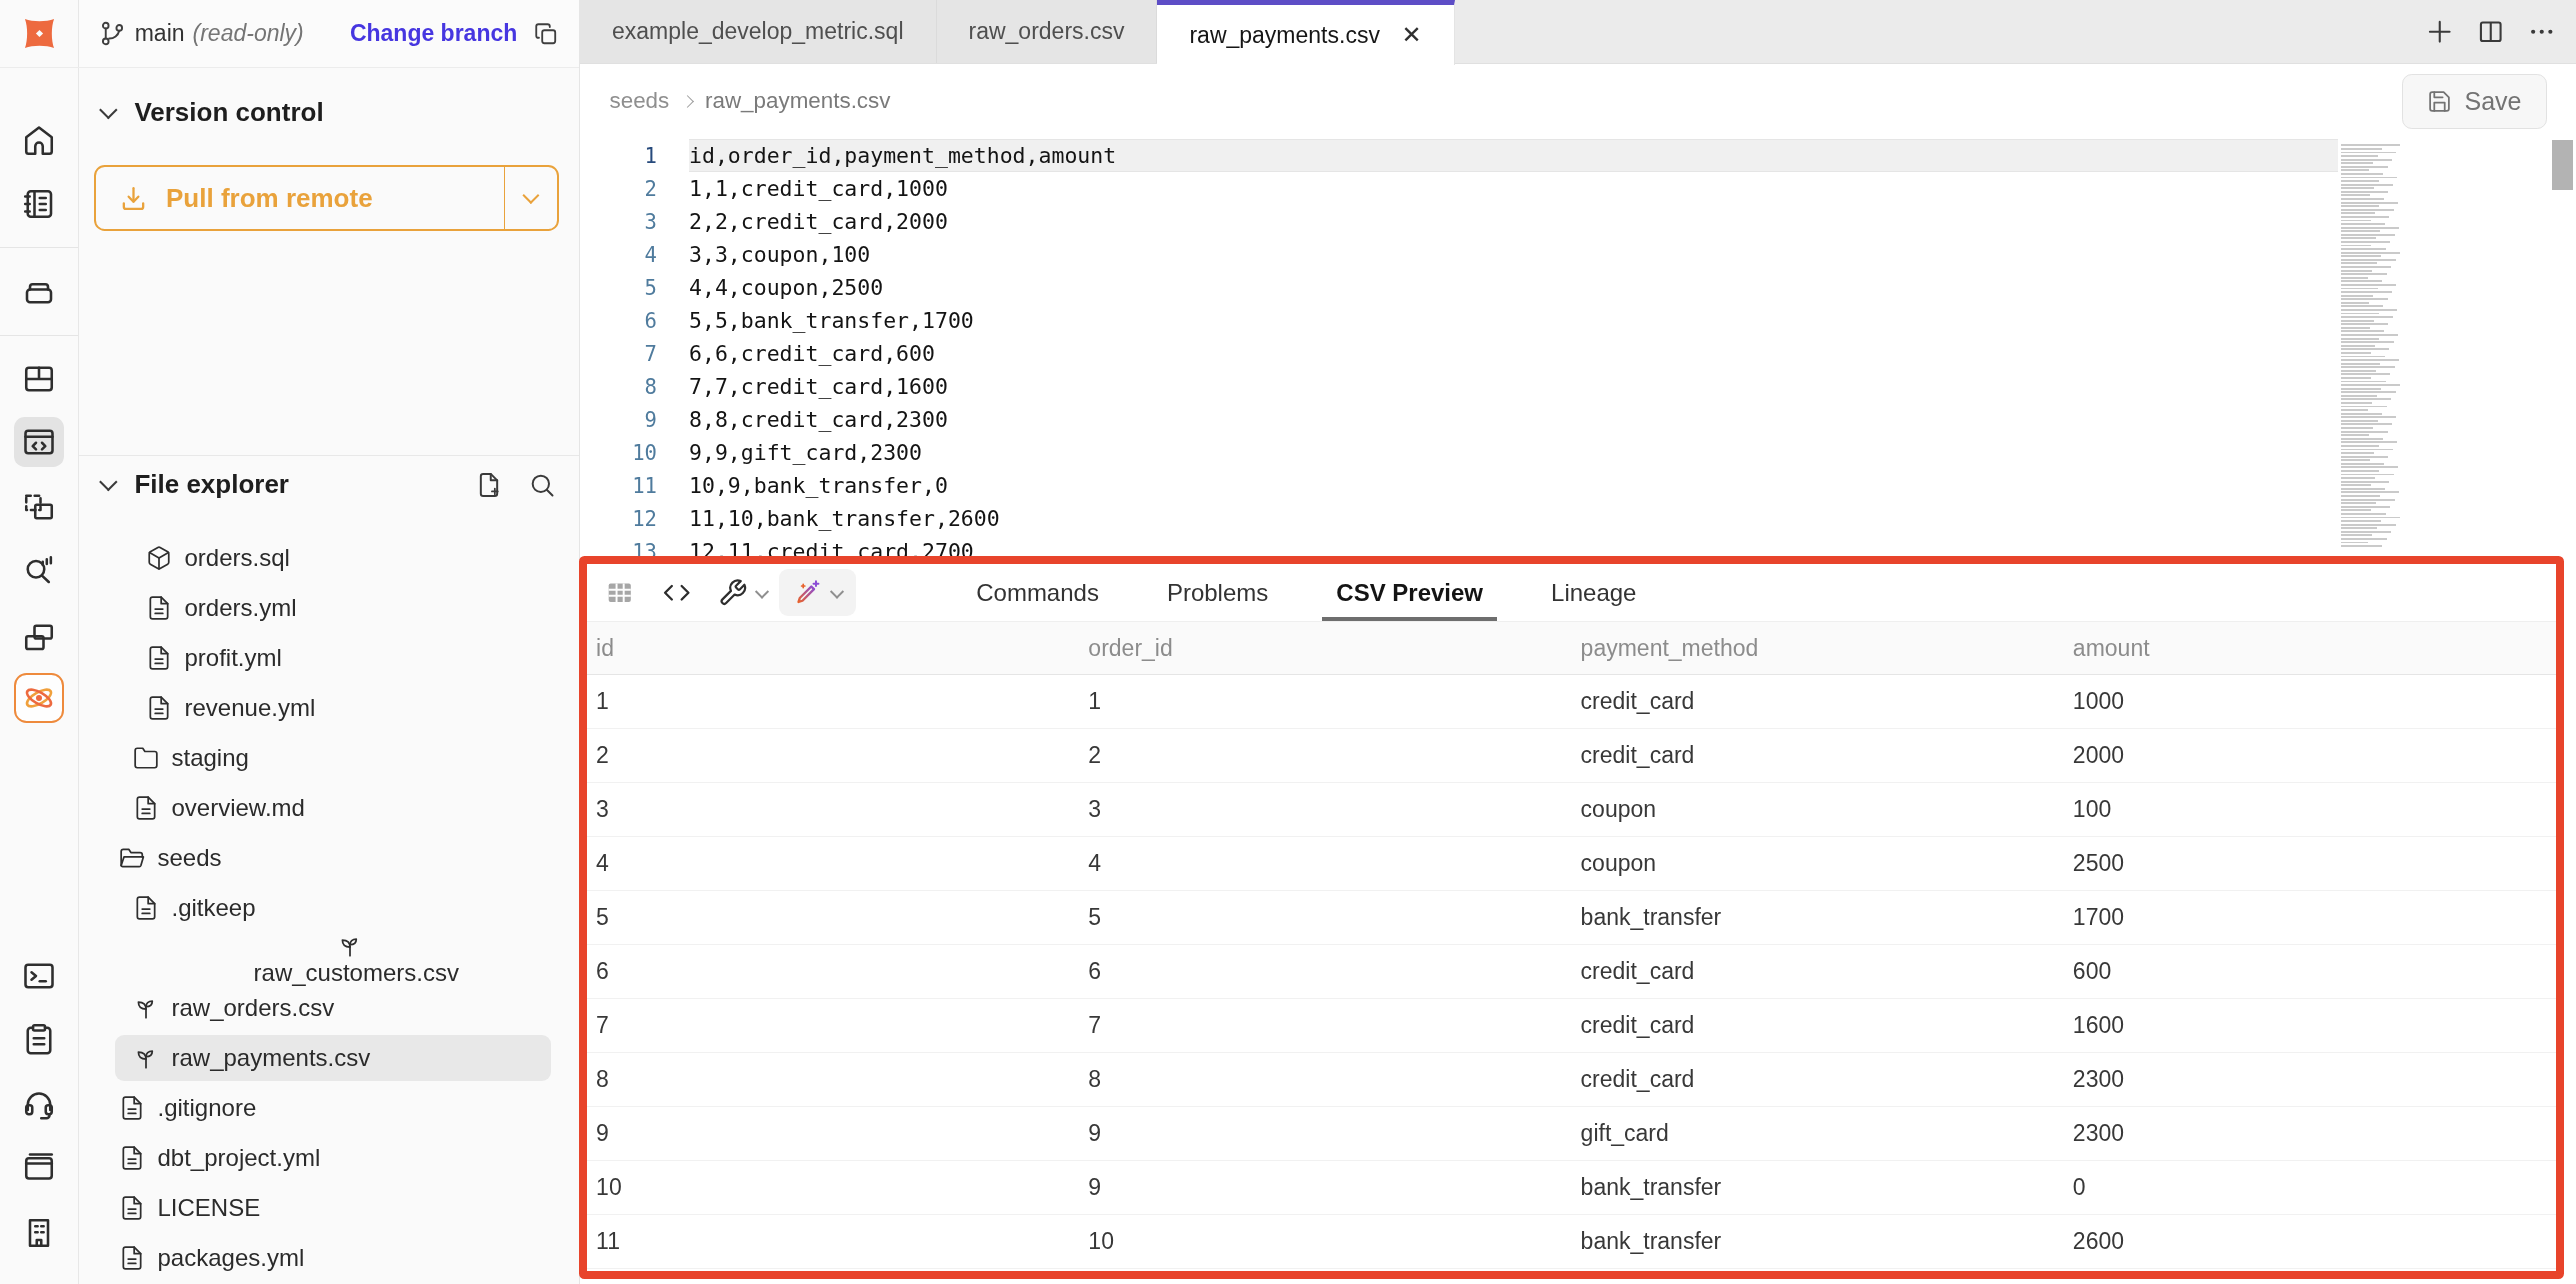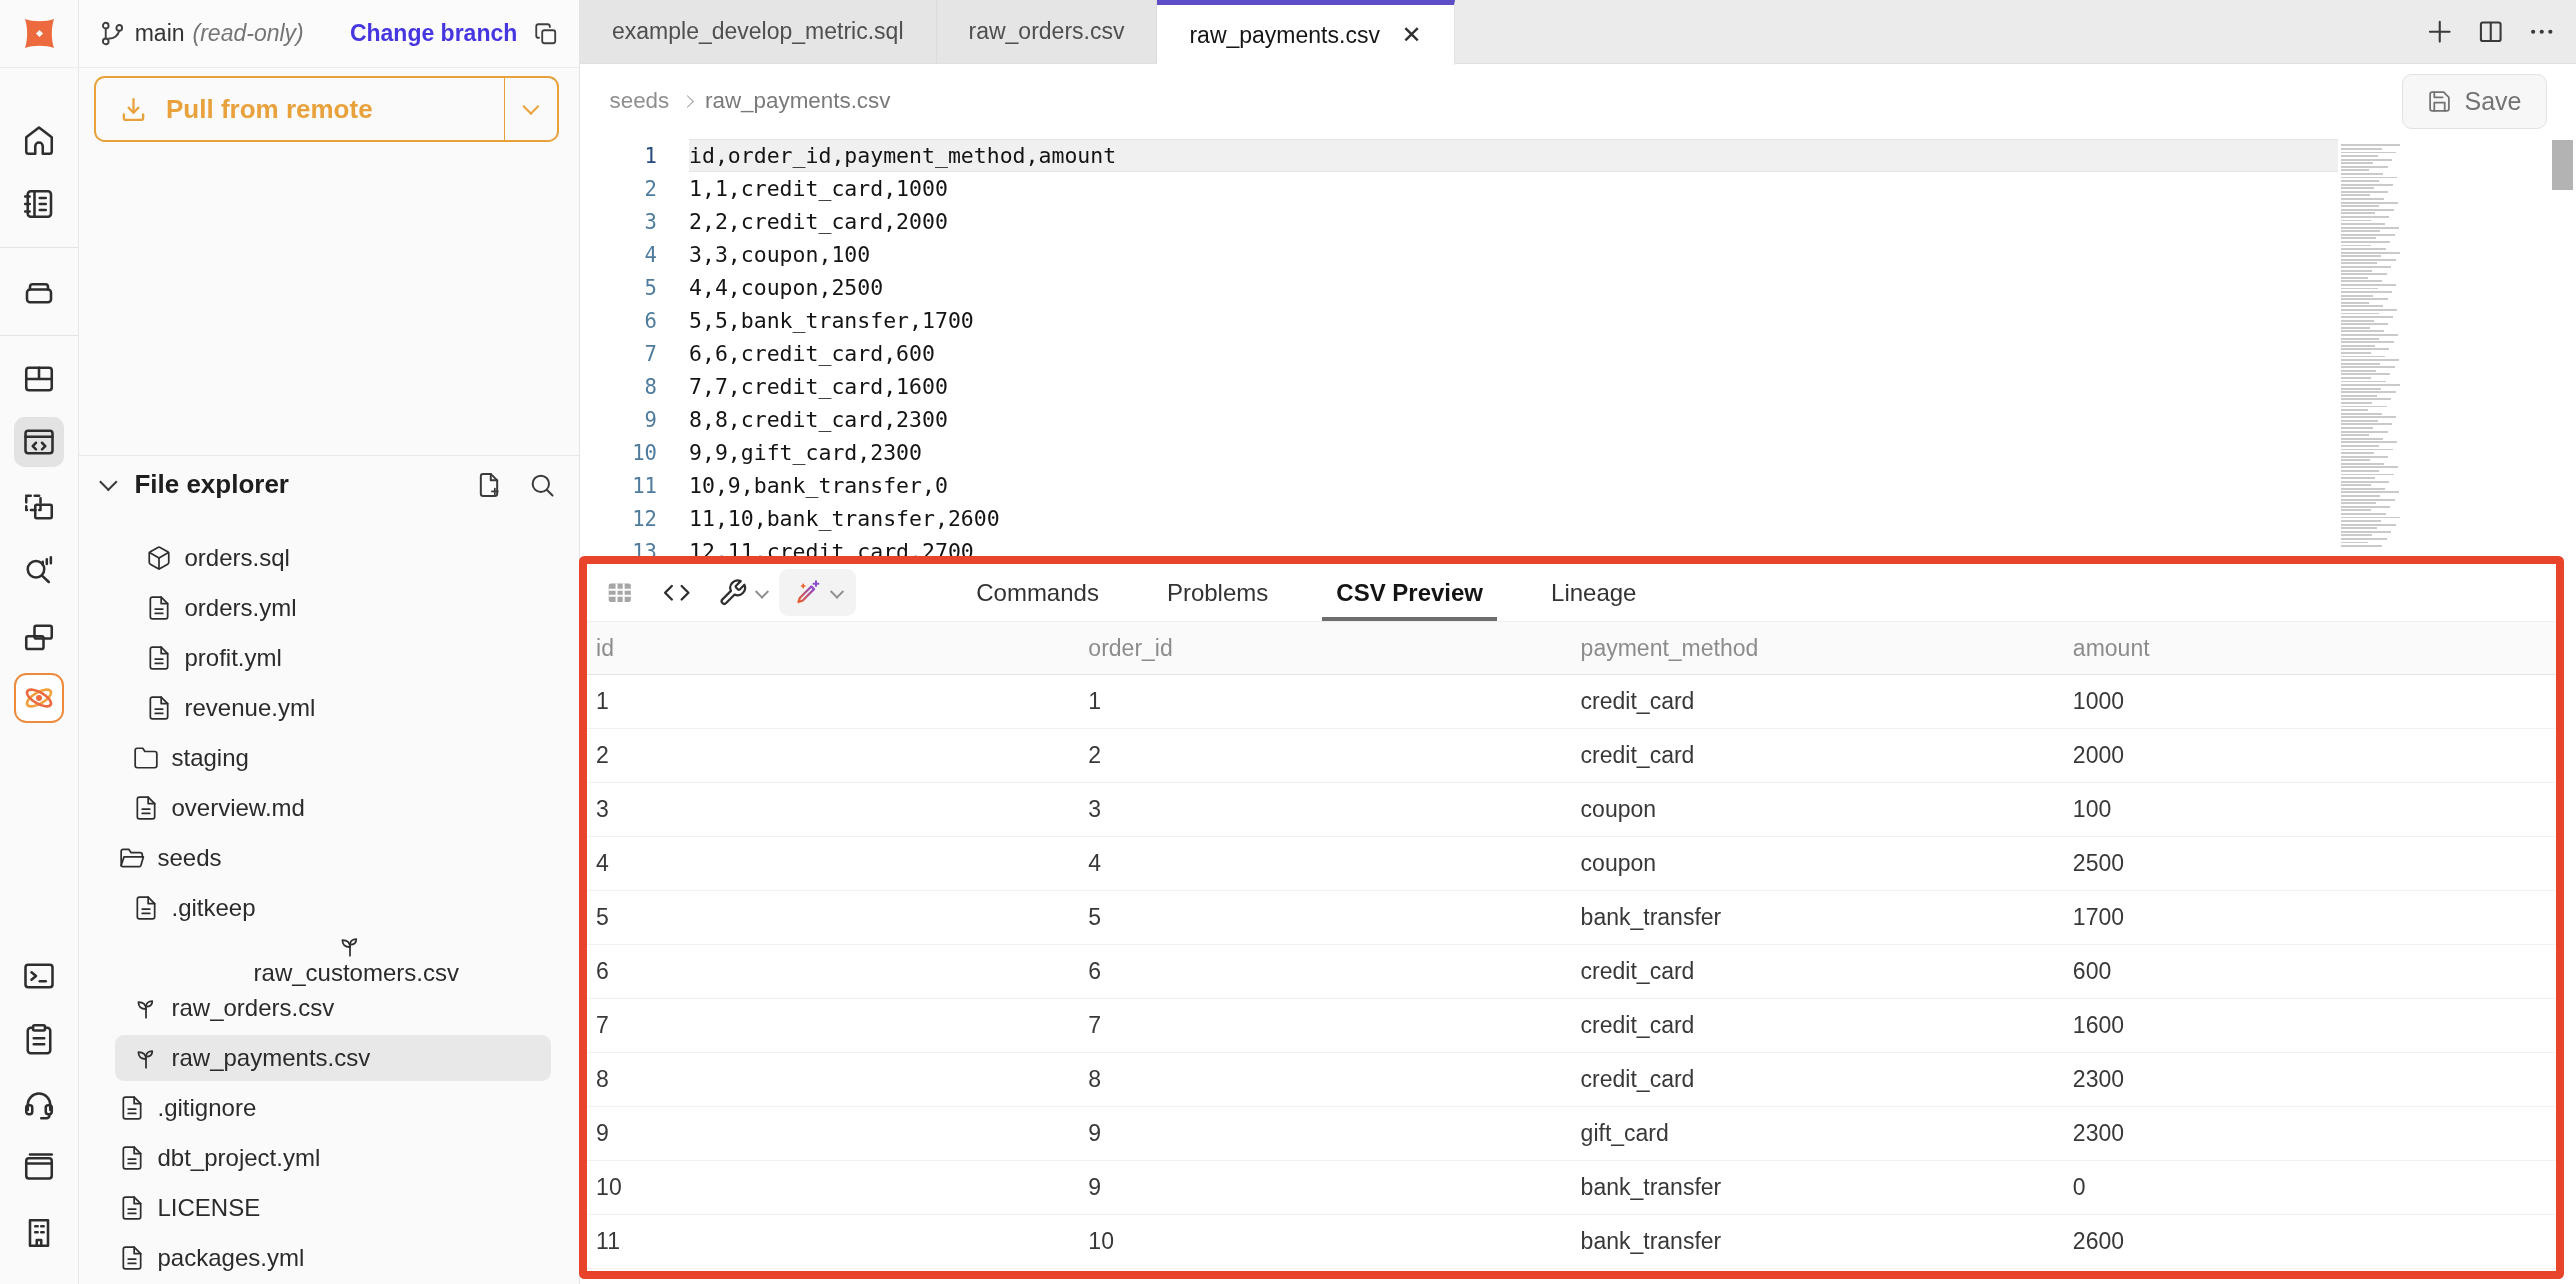--- a/index.html
+++ b/index.html
@@ -344,20 +344,24 @@
       <span class="branch-name">main</span>
       <span class="readonly">(read-only)</span>
       <a class="change-branch">Change branch</a>
       <span class="copy-btn">
         <svg class="ic" viewBox="0 0 24 24">
             <use href="#i-copy"></use>
           </svg>
       </span>
     </div>
 
+    <div class="vc-head">
+      <span class="chev"></span>
+      <span>Version control</span>
+    </div>
 
     <div class="pull-btn">
       <div class="pull-main">
         <svg class="ic" viewBox="0 0 24 24">
             <use href="#i-download"></use>
           </svg>
         <span>Pull from remote</span>
       </div>
       <div class="pull-caret">
         <span class="chev"></span>

